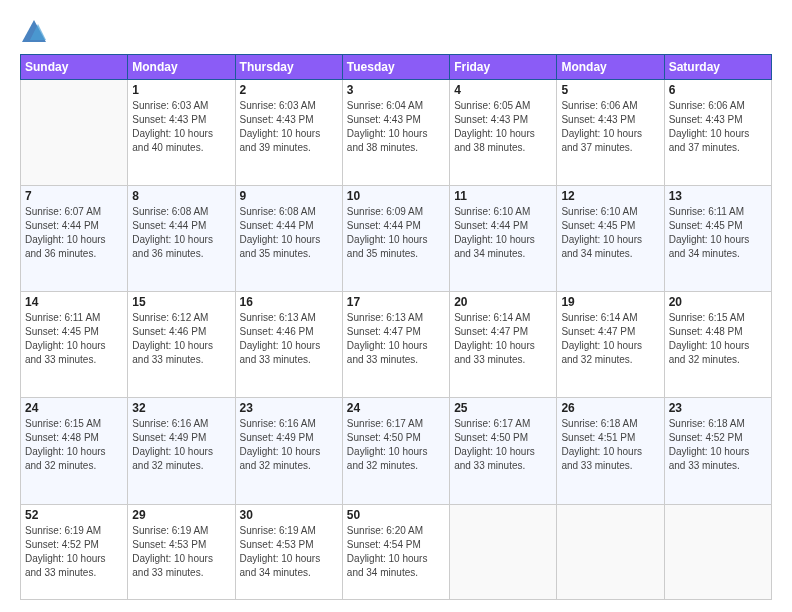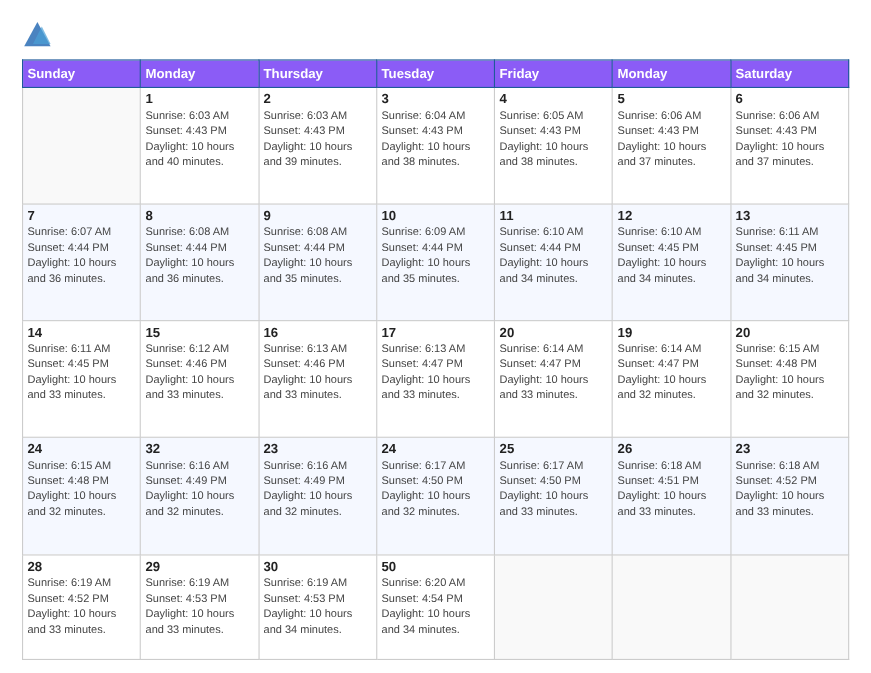--- a/index.html
+++ b/index.html
@@ -242,21 +242,21 @@
             <span class="day-number">26</span>
             <div class="day-info">Sunrise: 6:18 AM<br>Sunset: 4:51 PM<br>Daylight: 10 hours and 33 minutes.</div>
           </td>
           <td>
             <span class="day-number">23</span>
             <div class="day-info">Sunrise: 6:18 AM<br>Sunset: 4:52 PM<br>Daylight: 10 hours and 33 minutes.</div>
           </td>
         </tr>
         <tr class="row-odd row-last">
           <td>
-            <span class="day-number">28</span>
+            <span class="day-number">52</span>
             <div class="day-info">Sunrise: 6:19 AM<br>Sunset: 4:52 PM<br>Daylight: 10 hours and 33 minutes.</div>
           </td>
           <td>
             <span class="day-number">29</span>
             <div class="day-info">Sunrise: 6:19 AM<br>Sunset: 4:53 PM<br>Daylight: 10 hours and 33 minutes.</div>
           </td>
           <td>
             <span class="day-number">30</span>
             <div class="day-info">Sunrise: 6:19 AM<br>Sunset: 4:53 PM<br>Daylight: 10 hours and 34 minutes.</div>
           </td>

